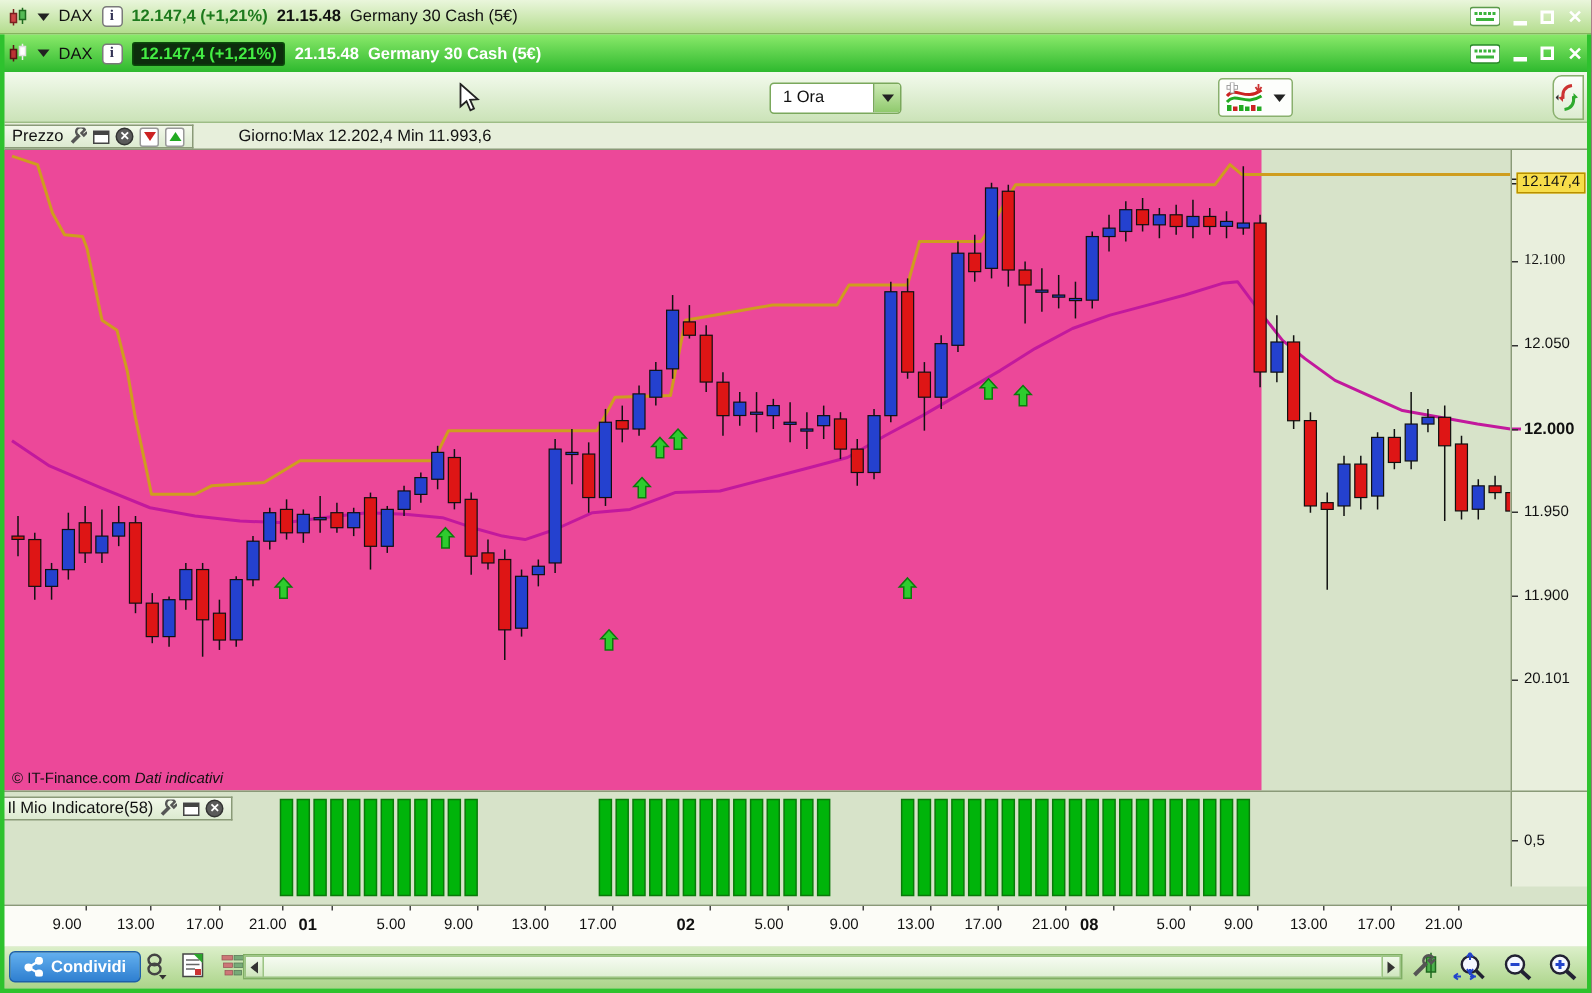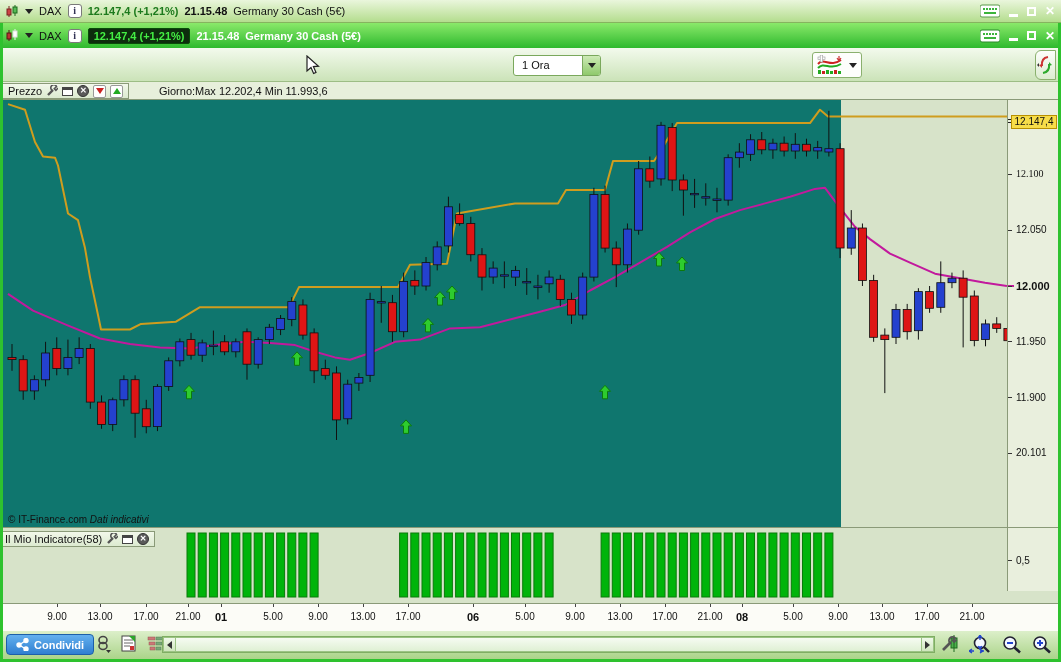--- a/index.html
+++ b/index.html
@@ -37,39 +37,39 @@
   .pane-tab { position:absolute; left:0; top:1px; height:16px; display:flex; align-items:center; gap:4px; background:linear-gradient(#f2f8ea,#dcead0); border:1px solid #8a9a78; border-left:none; padding:0 5px; font-size:11px; color:#111; }
   .giorno { position:absolute; left:156px; top:3px; font-size:11px; color:#111; }
   .ticon { display:inline-flex; align-items:center; justify-content:center; }
   .win-ic { width:11px; height:9px; background:#fff; border:1px solid #444; border-top:3px solid #444; }
   .close-ic { width:12px; height:12px; border-radius:50%; background:#5a5a5a; border:1px solid #333; color:#fff; font-size:8px; line-height:10px; text-align:center; font-weight:bold; }
   .sqbtn { width:13px; height:13px; background:#fff; border:1px solid #999; border-radius:2px; display:inline-flex; align-items:center; justify-content:center; }
   .tri-dn-red { width:0; height:0; border-left:4px solid transparent; border-right:4px solid transparent; border-top:6px solid #cc2222; }
   .tri-up-grn { width:0; height:0; border-left:4px solid transparent; border-right:4px solid transparent; border-bottom:6px solid #22aa22; }
 
   
-  #plot-wrap { position:absolute; left:0; top:100px; width:841px; height:427px; background:#0f766e;text-decoration:underline; }
+  #plot-wrap { position:absolute; left:0; top:100px; width:841px; height:427px; background:#ec4899;text-decoration:underline; }
   #copyright { position:absolute; left:8px; bottom:2px; font-size:10px; color:#111; }
   #copyright i { font-style:italic; }
   #price-axis { position:absolute; left:1007px; top:100px; width:51px; height:427px; background:#e9efdd; border-left:1px solid #8a9a78; font-size:10px; color:#111; }
   #cur-price-label { position:absolute; left:3px; width:46px; height:14px; background:#f7dd49; border:1px solid #b89000; font-size:10px; line-height:12px; text-align:center; color:#111; }
   #cur-price-marker { position:absolute; left:0; width:4px; border-top:1px solid #222; border-bottom:1px solid #222; height:4px; }
   #ma-tick { position:absolute; left:0; width:6px; height:2px; background:#c2199d; }
   .ptick { position:absolute; left:0; width:4px; height:1px; background:#333; }
   .plabel { position:absolute; left:8px; }
 
   #ind-pane { position:absolute; left:0; top:527px; width:1007px; height:76px; background:#d7e3c9; border-top:1px solid #8a9a78; }
   #ind-tab { top:3px; }
   #ind-axis { position:absolute; left:1007px; top:527px; width:51px; height:64px; background:#e9efdd; border-left:1px solid #8a9a78; border-top:1px solid #8a9a78; font-size:10px; color:#111; }
   #ind-axis .ptick { top:32px; }
   #ind-axis .plabel { top:27px; }
 
   #time-axis { position:absolute; left:0; top:603px; width:1058px; height:28px; background:#fcfcf7; border-top:1px solid #8a9a78; }
   .ttick { position:absolute; top:0; width:1px; height:3px; background:#444; }
-  .tlabel { position:absolute; top:7px; width:44px; margin-left:-22px; text-align:center; font-size:10px; color:#111; }
+  .tlabel { position:absolute; top:7px; width:44px; margin-left:-22px; font-size:10px; color:#111; }
   .tlabel.day { font-weight:bold; font-size:11px; }
 
   
   #footer { position:absolute; left:3px; top:631px; width:1055px; height:28px; background:linear-gradient(#dcefca,#abd489); display:flex; align-items:center; }
   #share-btn { position:absolute; left:3px; top:3px; height:21px; display:flex; align-items:center; gap:5px; padding:0 9px; background:linear-gradient(#63b0ef,#2f7fd0); border:1px solid #1d5fa8; border-radius:4px; color:#fff; font-size:11px; font-weight:bold; }
   .fico { position:absolute; top:4px; }
   #scrollbar { position:absolute; left:159px; top:5px; width:773px; height:17px; border:1px solid #7fae63; background:#cfe8c2; display:flex; }
   .sb-btn { width:13px; height:100%; background:linear-gradient(#f0f9ea,#cfe6bd); border:1px solid #9cc484; display:flex; align-items:center; justify-content:center; }
   .sb-btn.right { margin-left:auto; }
   #sb-thumb { flex:1; background:linear-gradient(#f6fbf2,#dff0d4); border-top:1px solid #9cc484; border-bottom:1px solid #9cc484; }
@@ -521,21 +521,21 @@
       <div class="tlabel day" style="left: 221px;">01</div>
       <div class="ttick" style="left: 273px;"></div>
       <div class="tlabel" style="left: 273px;">5.00</div>
       <div class="ttick" style="left: 318px;"></div>
       <div class="tlabel" style="left: 318px;">9.00</div>
       <div class="ttick" style="left: 363px;"></div>
       <div class="tlabel" style="left: 363px;">13.00</div>
       <div class="ttick" style="left: 408px;"></div>
       <div class="tlabel" style="left: 408px;">17.00</div>
       <div class="ttick" style="left: 473px;"></div>
-      <div class="tlabel day" style="left: 473px;">06</div>
+      <div class="tlabel day" style="left: 473px;">02</div>
       <div class="ttick" style="left: 525px;"></div>
       <div class="tlabel" style="left: 525px;">5.00</div>
       <div class="ttick" style="left: 575px;"></div>
       <div class="tlabel" style="left: 575px;">9.00</div>
       <div class="ttick" style="left: 620px;"></div>
       <div class="tlabel" style="left: 620px;">13.00</div>
       <div class="ttick" style="left: 665px;"></div>
       <div class="tlabel" style="left: 665px;">17.00</div>
       <div class="ttick" style="left: 710px;"></div>
       <div class="tlabel" style="left: 710px;">21.00</div>

